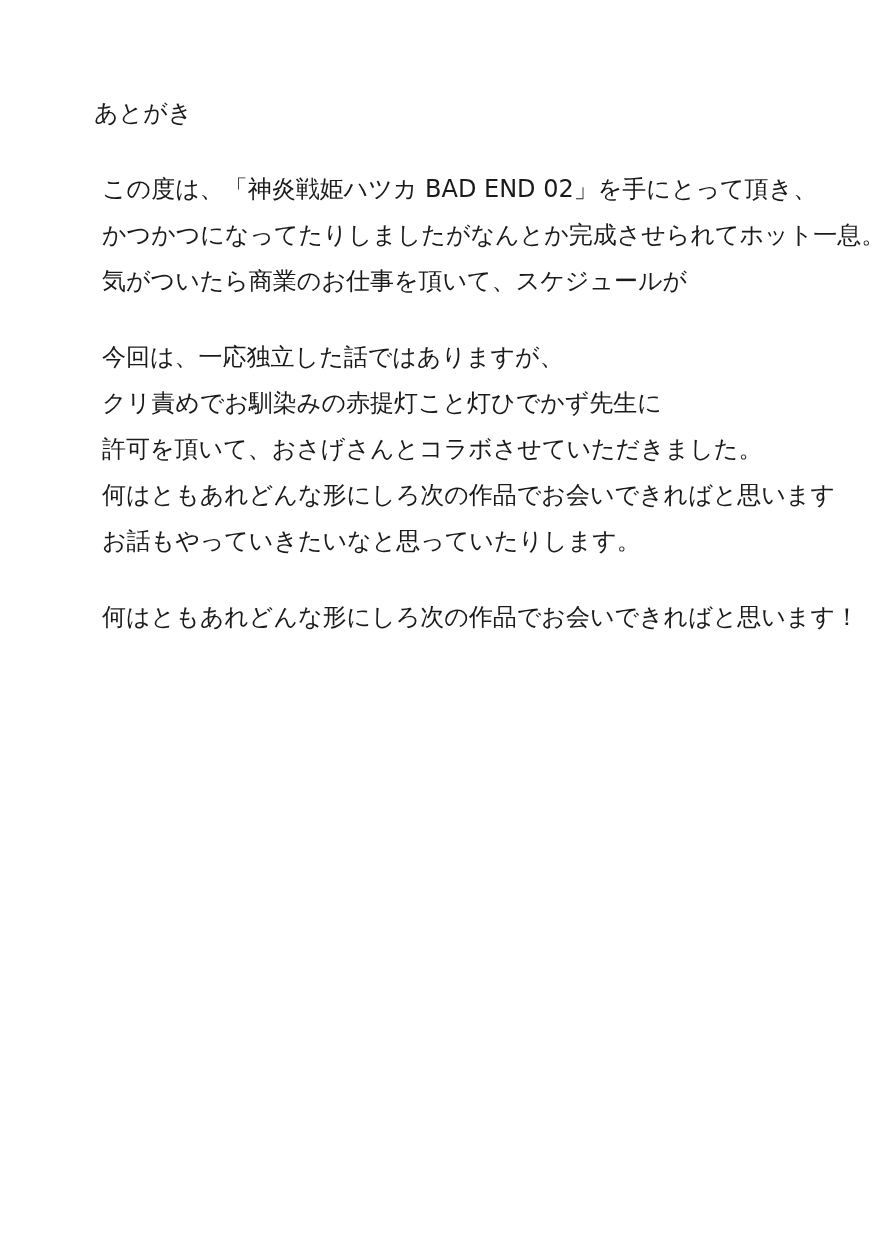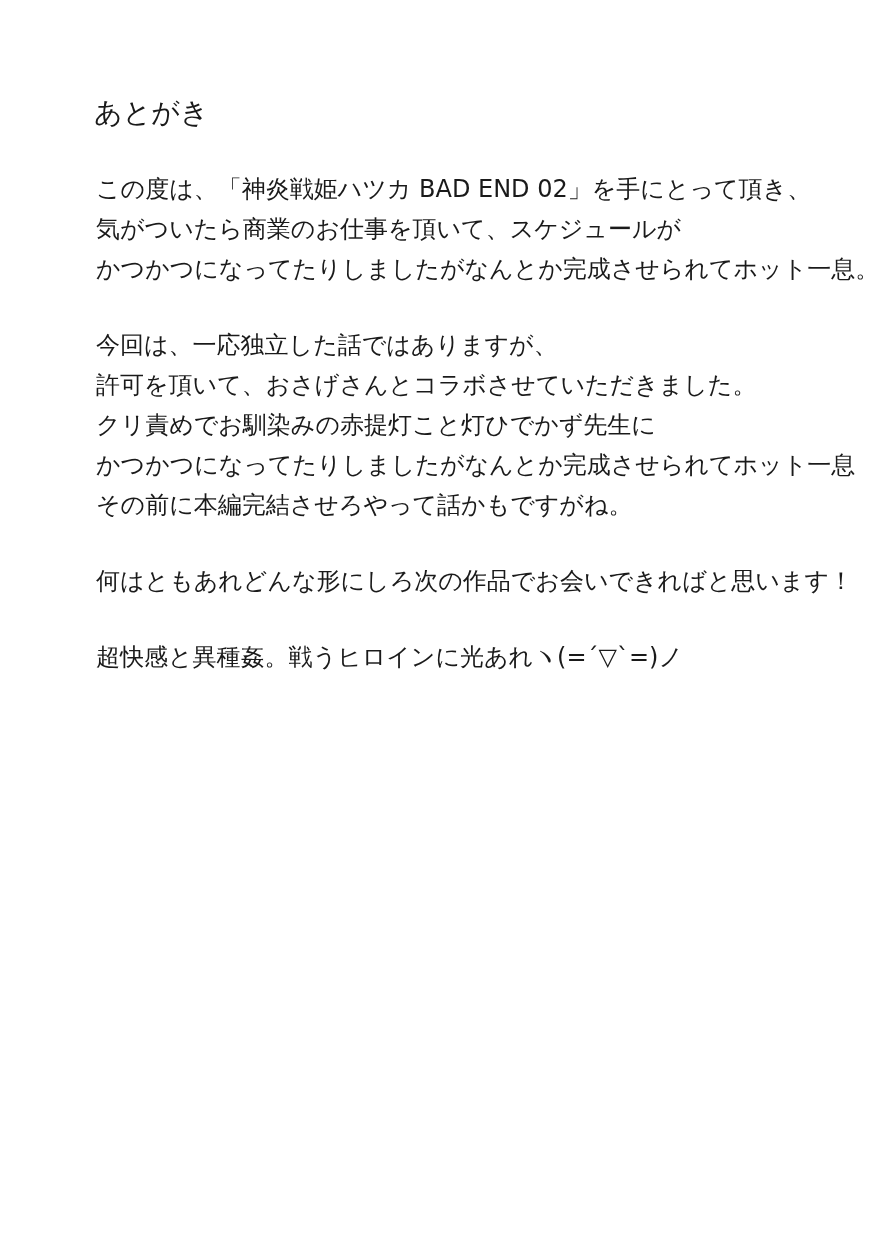--- a/index.html
+++ b/index.html
@@ -15,61 +15,58 @@
       font-family: "DejaVu Sans", "Liberation Sans", sans-serif;
       color: #1a1a1a;
     }
     .page {
       width: 888px;
       height: 1242px;
       background: #ffffff;
       padding: 94px 60px 0 94px;
     }
     .title {
-      font-size: 28px;
+      font-size: 24px;
       font-weight: 400;
       line-height: 38px;
       margin: 0 0 38px 0;
     }
     .paragraph {
       margin: 0 0 38px 0;
       padding: 0;
     }
     .line {
-      margin: 2px;
+      margin: 8px;
       padding: 0;
       font-size: 24px;
       font-weight: 400;
       line-height: 38px;
       white-space: nowrap;
       letter-spacing: 0;
     }
   </style>
 </head>
 <body>
 
 <main class="page">
 
   <h1 class="title">あとがき</h1>
 
   <section class="paragraph">
     <p class="line">この度は、「神炎戦姫ハツカ BAD END 02」を手にとって頂き、</p>
+    <p class="line">かつかつになってたりしましたがなんとか完成させられてホット一息。</p>
     <p class="line">気がついたら商業のお仕事を頂いて、スケジュールが</p>
-    <p class="line">かつかつになってたりしましたがなんとか完成させられてホット一息。</p>
   </section>
 
   <section class="paragraph">
     <p class="line">今回は、一応独立した話ではありますが、</p>
+    <p class="line">クリ責めでお馴染みの赤提灯こと灯ひでかず先生に</p>
     <p class="line">許可を頂いて、おさげさんとコラボさせていただきました。</p>
-    <p class="line">クリ責めでお馴染みの赤提灯こと灯ひでかず先生に</p>
-    <p class="line">かつかつになってたりしましたがなんとか完成させられてホット一息</p>
-    <p class="line">その前に本編完結させろやって話かもですがね。</p>
+    <p class="line">何はともあれどんな形にしろ次の作品でお会いできればと思います</p>
+    <p class="line">お話もやっていきたいなと思っていたりします。</p>
   </section>
 
   <section class="paragraph">
     <p class="line">何はともあれどんな形にしろ次の作品でお会いできればと思います！</p>
   </section>
 
-  <section class="paragraph">
-    <p class="line">超快感と異種姦。戦うヒロインに光あれヽ(=´▽`=)ノ</p>
-  </section>
 
 </main>
 
 </body></html>

